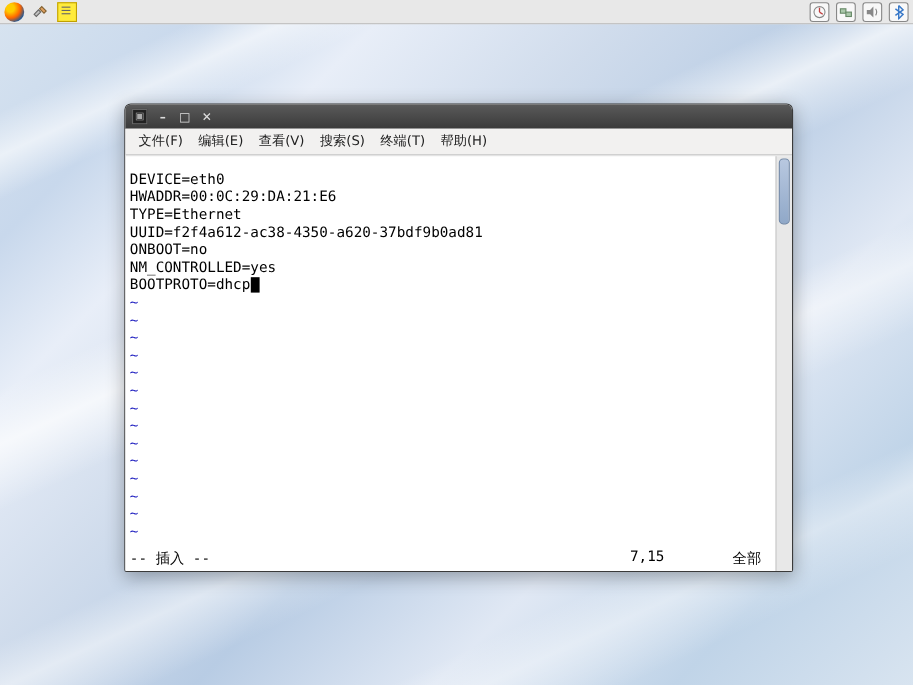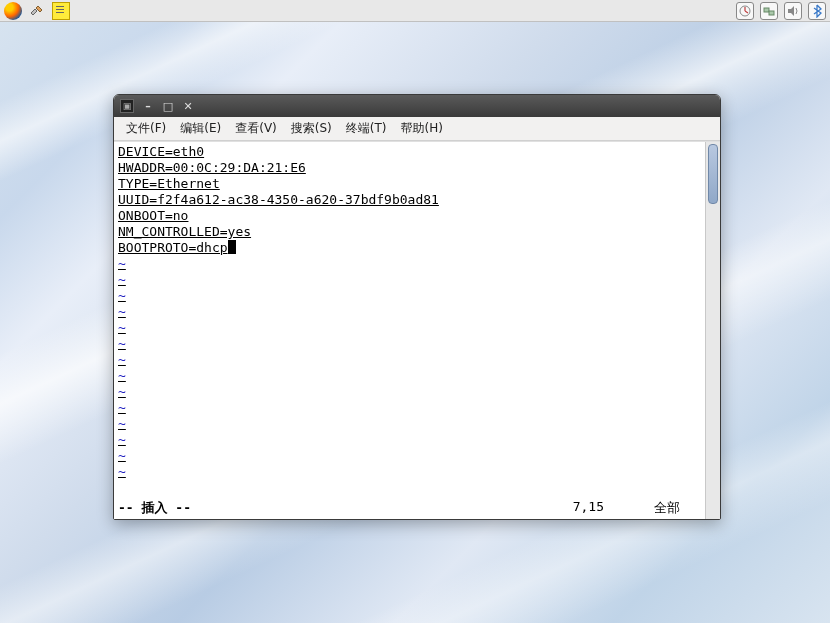--- a/index.html
+++ b/index.html
@@ -74,47 +74,46 @@
     flex: 1;
     display: flex;
     background: #fff;
     font-family: "DejaVu Sans Mono", monospace;
     font-size: 13px;
     position: relative;
     border-top: 1px solid #e0e0e0;
   }
   .term-content {
     flex: 1;
-    padding: 2px 4px;
+    padding: 14px 4px;
     white-space: pre;
     color: #000;
     line-height: 16px;
     overflow: hidden;
-    text-decoration: underline;
   }
   .tilde { color: #2020c0; }
   .cursor-block { display:inline-block;width:8px;height:14px;background:#000;vertical-align:text-bottom;margin-bottom:1px;}
   .scrollbar {
     width: 15px;
     background: #e8e8e8;
     border-left: 1px solid #c8c8c8;
     position: relative;
   }
   .scroll-thumb {
     position:absolute;top:2px;left:2px;right:2px;height:60px;
     background:linear-gradient(#b8c8e0,#90a8c8);
     border:1px solid #7088a8;border-radius:4px;
   }
   .status-line {
     position:absolute;bottom:2px;left:4px;right:20px;
     display:flex;font-family:"DejaVu Sans Mono",monospace;font-size:13px;color:#000;
   }
-  .status-mode{font-weight:bold;}
+  .status-mode{font-weight:normal;}
   .status-pos{margin-left:auto;margin-right:96px;}
-  .status-pct{position:absolute;right:20px;}
+  .status-pct{position:absolute;right:8px;}
 </style>
 </head>
 <body>
 
 <div class="top-panel">
   <div class="panel-left">
     <div class="panel-icon">
         <div class="firefox"></div>
       </div>
     <div class="panel-icon">

